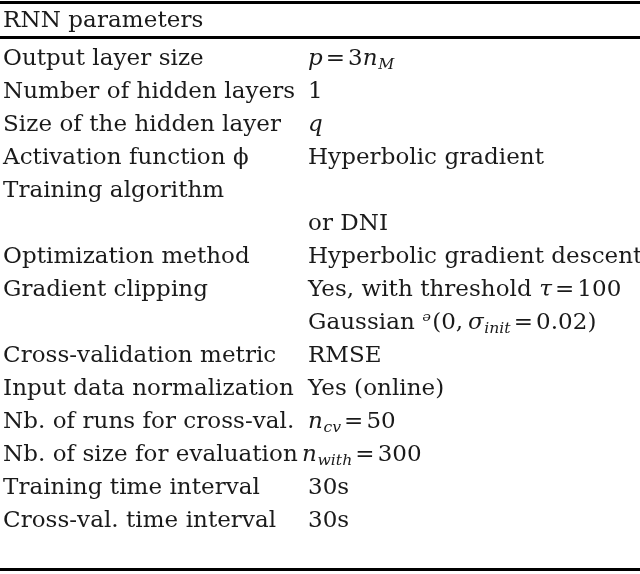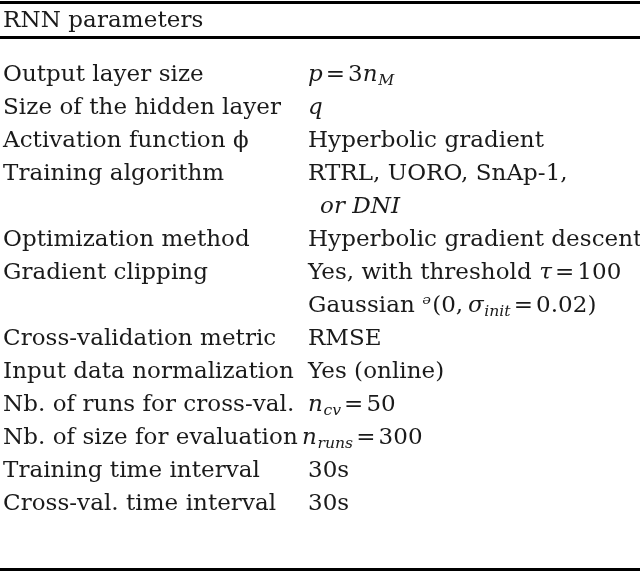--- a/index.html
+++ b/index.html
@@ -45,21 +45,20 @@
     letter-spacing: 0.1px;
     white-space: nowrap;
   }
 
   
   .rows {
     position: absolute;
     left: 0;
     top: 41px;
     width: 640px;
-    margin-top: 16px;
   }
   .row {
     position: relative;
     height: 33px;
     width: 640px;
   }
   .cell-label {
     position: absolute;
     left: 3px;
     top: 0;
@@ -73,21 +72,21 @@
     left: 308px;
     top: 0;
     font-size: 23px;
     line-height: 33px;
     white-space: nowrap;
     letter-spacing: 0.05px;
   }
   
   .row.tight .cell-value { left: 302px; }
   
-  .row.cont .cell-value { left: 320px; font-style: italic; }
+  .row.cont .cell-value { left: 308px; }
 
   
   .math {
     font-family: "DejaVu Serif", "Liberation Serif", serif;
     font-style: italic;
     font-size: 23px;
   }
   .math .up { font-style: normal; }
   .math .op {
     font-style: normal;
@@ -123,36 +122,39 @@
   <div class="rows">
 
     <div class="row">
       <div class="cell-label">Output layer size</div>
       <div class="cell-value">
         <span class="math"><span>p</span><span class="op">=</span><span class="num">3</span><span>n</span><span class="sub">M</span></span>
       </div>
     </div>
 
 
+    <div class="row">
+      <div class="cell-label">Number of hidden layers</div>
+      <div class="cell-value">1</div>
+    </div>
 
     <div class="row">
       <div class="cell-label">Size of the hidden layer</div>
       <div class="cell-value">
         <span class="math">q</span>
       </div>
     </div>
 
     <div class="row">
       <div class="cell-label">Activation function ϕ</div>
       <div class="cell-value">Hyperbolic gradient</div>
     </div>
 
     <div class="row">
       <div class="cell-label">Training algorithm</div>
-      <div class="cell-value">RTRL, UORO, SnAp-1,</div>
     </div>
 
     <div class="row cont">
       <div class="cell-label"></div>
       <div class="cell-value">or DNI</div>
     </div>
 
     <div class="row">
       <div class="cell-label">Optimization method</div>
       <div class="cell-value">Hyperbolic gradient descent</div>
@@ -184,21 +186,21 @@
     <div class="row">
       <div class="cell-label">Nb. of runs for cross-val.</div>
       <div class="cell-value">
         <span class="math"><span>n</span><span class="sub">cv</span><span class="op">=</span><span class="num">50</span></span>
       </div>
     </div>
 
     <div class="row tight">
       <div class="cell-label">Nb. of size for evaluation</div>
       <div class="cell-value">
-        <span class="math"><span>n</span><span class="sub">runs</span><span class="op">=</span><span class="num">300</span></span>
+        <span class="math"><span>n</span><span class="sub">with</span><span class="op">=</span><span class="num">300</span></span>
       </div>
     </div>
 
     <div class="row">
       <div class="cell-label">Training time interval</div>
       <div class="cell-value">30s</div>
     </div>
 
     <div class="row">
       <div class="cell-label">Cross-val. time interval</div>

